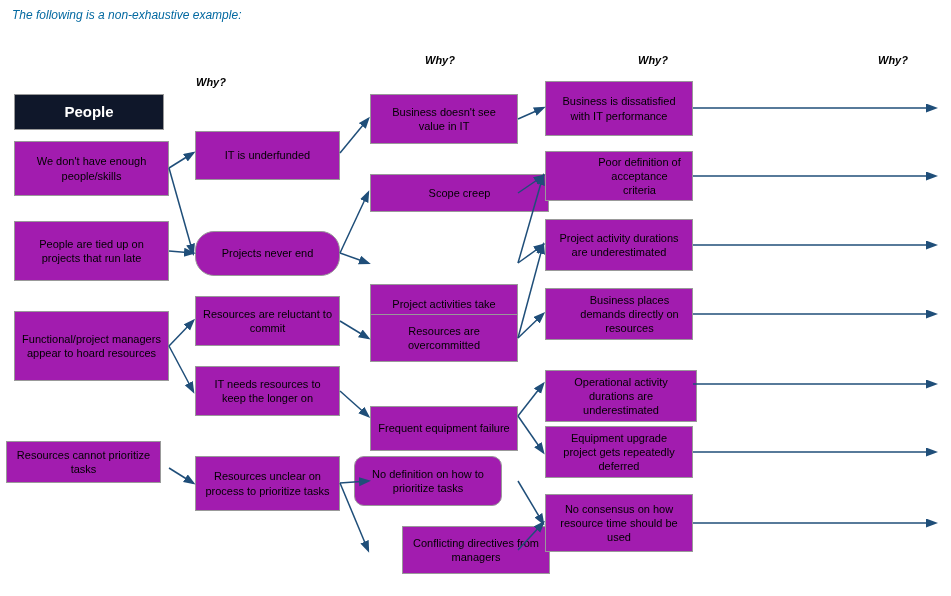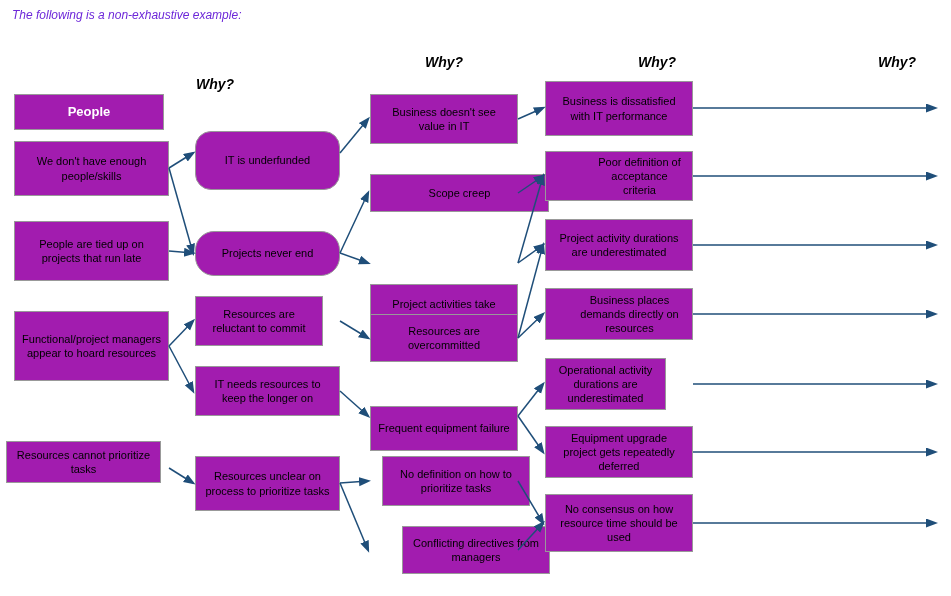--- a/index.html
+++ b/index.html
@@ -7,54 +7,54 @@
       font-family: Arial, sans-serif;
       background: #fff;
       width: 951px;
       min-height: 596px;
       position: relative;
       overflow: hidden;
     }
     .caption {
       font-style: italic;
       font-size: 12px;
-      color: #6d28d9;
+      color: #0369a1;
       padding: 8px 12px 4px 12px;
     }
     .diagram-container {
       position: relative;
       width: 951px;
       height: 570px;
     }
     .node {
       position: absolute;
       border: 1.5px solid #999;
       padding: 5px 7px;
       font-size: 11px;
       text-align: center;
       display: flex;
       align-items: center;
       justify-content: center;
       line-height: 1.3;
     }
     .node-people {
-      background: #a21caf;
+      background: #0f172a;
       color: #fff;
       font-weight: bold;
-      font-size: 13px;
+      font-size: 15px;
     }
     .node-yellow {
       background: #a21caf;
       color: #000;
     }
     .why-label {
       position: absolute;
       font-style: italic;
       font-weight: bold;
-      font-size: 14px;
+      font-size: 11px;
       color: #000;
     }
     svg.arrows {
       position: absolute;
       top: 0; left: 0;
       width: 951px;
       height: 570px;
       pointer-events: none;
     }
     svg.arrows line, svg.arrows path, svg.arrows polyline {
@@ -79,39 +79,39 @@
   <div class="why-label" style="left:638px;top:28px;">Why?</div>
   <div class="why-label" style="left:878px;top:28px;">Why?</div>
 
   <div class="node node-people" style="left:14px;top:68px;width:150px;height:36px;">People</div>
 
   <div class="node node-yellow" style="left:14px;top:115px;width:155px;height:55px;">We don't have enough people/skills</div>
   <div class="node node-yellow" style="left:14px;top:195px;width:155px;height:60px;">People are tied up on projects that run late</div>
   <div class="node node-yellow" style="left:14px;top:285px;width:155px;height:70px;">Functional/project managers appear to hoard resources</div>
   <div class="node node-yellow" style="left:6px;top:415px;width:155px;height:42px;">Resources cannot prioritize tasks</div>
 
-  <div class="node node-yellow" style="left:195px;top:105px;width:145px;height:59px;border-radius:16px;">IT is underfunded</div>
+  <div class="node node-yellow" style="left:195px;top:105px;width:145px;height:49px;">IT is underfunded</div>
   <div class="node node-yellow" style="left:195px;top:205px;width:145px;height:45px;border-radius:19px;">Projects never end</div>
-  <div class="node node-yellow" style="left:195px;top:270px;width:128px;height:50px;">Resources are reluctant to commit</div>
+  <div class="node node-yellow" style="left:195px;top:270px;width:145px;height:50px;">Resources are reluctant to commit</div>
   <div class="node node-yellow" style="left:195px;top:340px;width:145px;height:50px;">IT needs resources to keep the longer on</div>
   <div class="node node-yellow" style="left:195px;top:430px;width:145px;height:55px;">Resources unclear on process to prioritize tasks</div>
 
   <div class="node node-yellow" style="left:370px;top:68px;width:148px;height:50px;">Business doesn't see value in IT</div>
   <div class="node node-yellow" style="left:370px;top:148px;width:179px;height:38px;">Scope creep</div>
   <div class="node node-yellow" style="left:370px;top:210px;width:148px;height:55px;margin-top:48px;">Project activities take longer than estimated</div>
   <div class="node node-yellow" style="left:370px;top:288px;width:148px;height:48px;">Resources are overcommitted</div>
   <div class="node node-yellow" style="left:370px;top:368px;width:148px;height:45px;margin-top:12px;">Frequent equipment failure</div>
-  <div class="node node-yellow" style="left:382px;top:430px;width:148px;height:50px;">No definition on how to prioritize tasks</div>
+  <div class="node node-yellow" style="left:354px;top:430px;width:148px;height:50px;border-radius:10px;">No definition on how to prioritize tasks</div>
   <div class="node node-yellow" style="left:370px;top:500px;width:148px;height:48px;margin-left:32px;">Conflicting directives from managers</div>
 
   <div class="node node-yellow" style="left:545px;top:55px;width:148px;height:55px;">Business is dissatisfied with IT performance</div>
   <div class="node node-yellow" style="left:545px;top:125px;width:148px;height:50px;padding-left:48px;">Poor definition of acceptance criteria</div>
   <div class="node node-yellow" style="left:545px;top:193px;width:148px;height:52px;">Project activity durations are underestimated</div>
   <div class="node node-yellow" style="left:545px;top:262px;width:148px;height:52px;padding-left:28px;">Business places demands directly on resources</div>
-  <div class="node node-yellow" style="left:545px;top:332px;width:121px;height:52px;">Operational activity durations are underestimated</div>
+  <div class="node node-yellow" style="left:545px;top:344px;width:152px;height:52px;">Operational activity durations are underestimated</div>
   <div class="node node-yellow" style="left:545px;top:400px;width:148px;height:52px;">Equipment upgrade project gets repeatedly deferred</div>
   <div class="node node-yellow" style="left:545px;top:468px;width:148px;height:58px;">No consensus on how resource time should be used</div>
 
   <svg class="arrows">
     <defs>
       <marker id="arr" markerWidth="8" markerHeight="8" refX="6" refY="3" orient="auto">
         <polygon points="0 0, 8 3, 0 6" fill="#1f4e79"></polygon>
       </marker>
     </defs>
 

